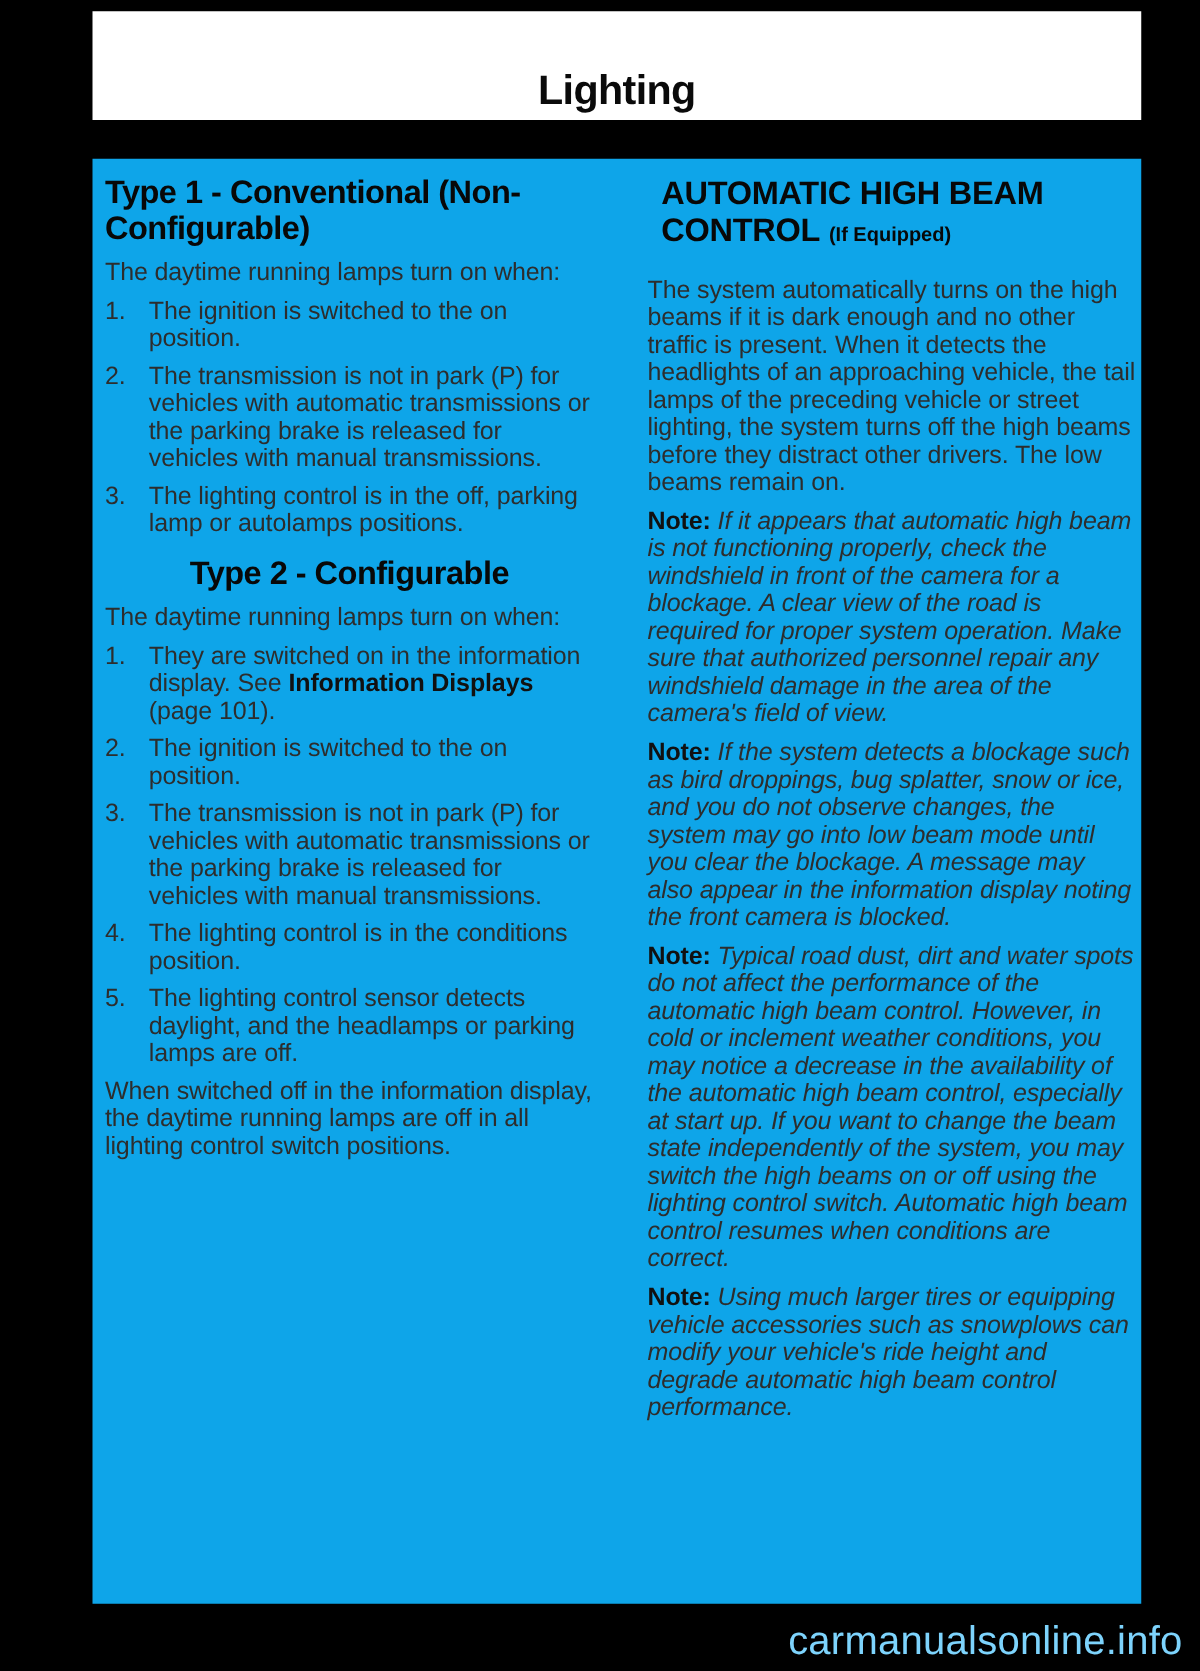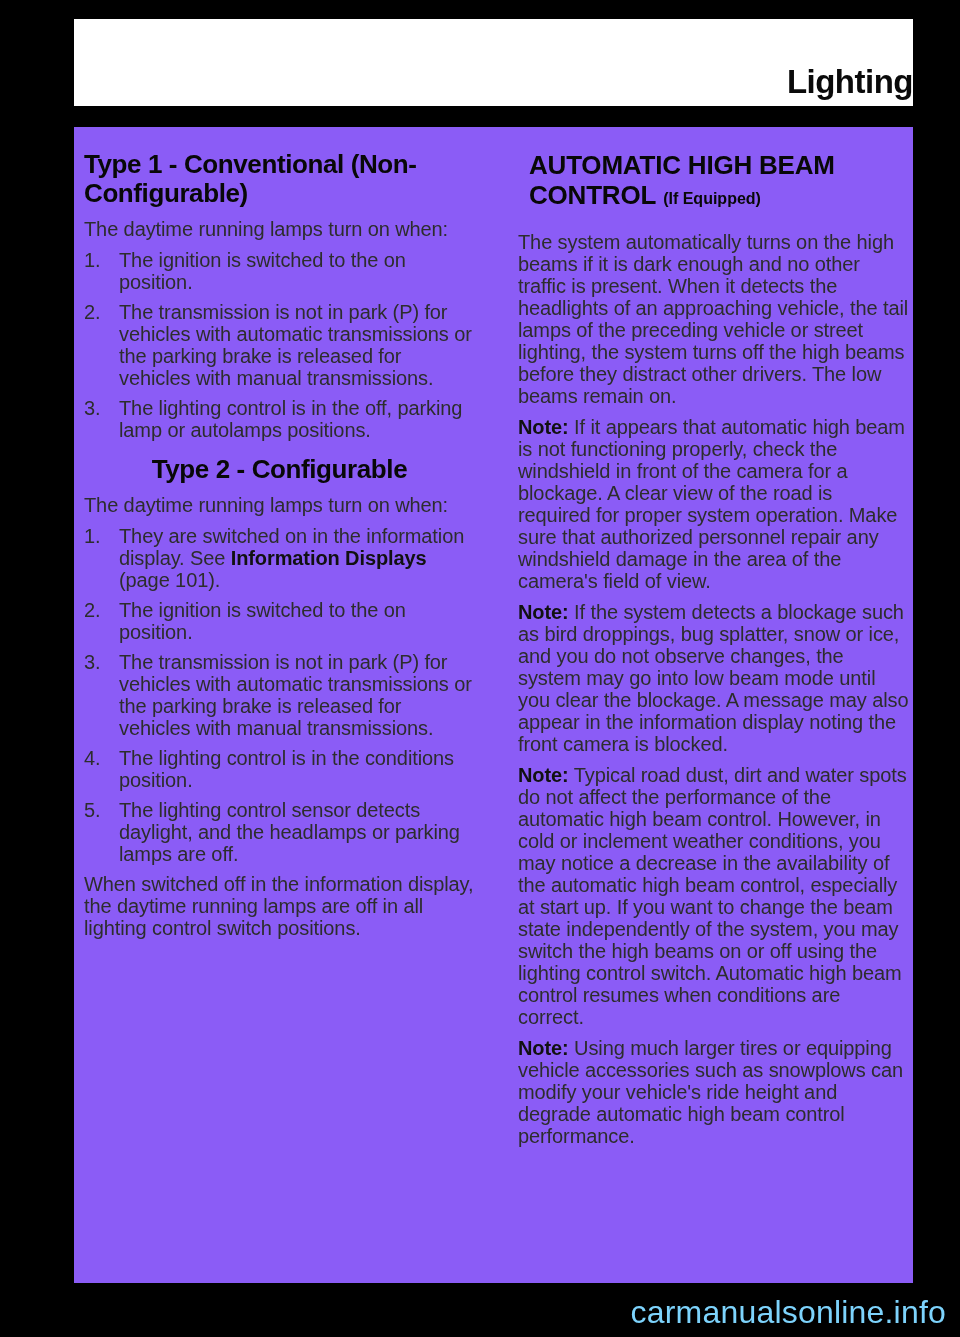--- a/index.html
+++ b/index.html
@@ -12,45 +12,45 @@
     width: 960px;
     height: 1337px;
     background: #000000;
     overflow: hidden;
     font-family: "Liberation Sans", sans-serif;
   }
   
   .header-band {
     position: absolute;
     left: 74px;
-    top: 19px;
+    top: 9px;
     width: 839px;
     height: 87px;
     background: #ffffff;
     display: flex;
     align-items: flex-end;
-    justify-content: flex-end;
+    justify-content: center;
   }
   .header-band .chapter-title {
     margin: 0 0 5px 0;
     font-size: 33px;
     font-weight: 800;
     letter-spacing: -0.5px;
     color: #0a0a0a;
   }
   
   .paper {
     position: absolute;
     left: 74px;
     top: 127px;
     width: 839px;
     height: 1156px;
-    background: #8b5cf6;
+    background: #0ea5e9;
     box-sizing: border-box;
-    padding: 23px 4px 0 10px;
+    padding: 12px 4px 0 10px;
   }
   .cols {
     display: flex;
     gap: 43px;
   }
   .col {
     width: 391px;
     flex: none;
     box-sizing: border-box;
     color: #2d2d2d;
@@ -107,20 +107,21 @@
   .li-row .li-body {
     flex: 1;
   }
   
   p.note .note-label {
     font-weight: 700;
     font-style: normal;
     color: #111111;
   }
   p.note .note-text {
+    font-style: italic;
   }
   
   .page-number {
     position: absolute;
     left: 0;
     right: 0;
     bottom: 44px;
     text-align: center;
     font-size: 22px;
     color: #2b2b2b;

